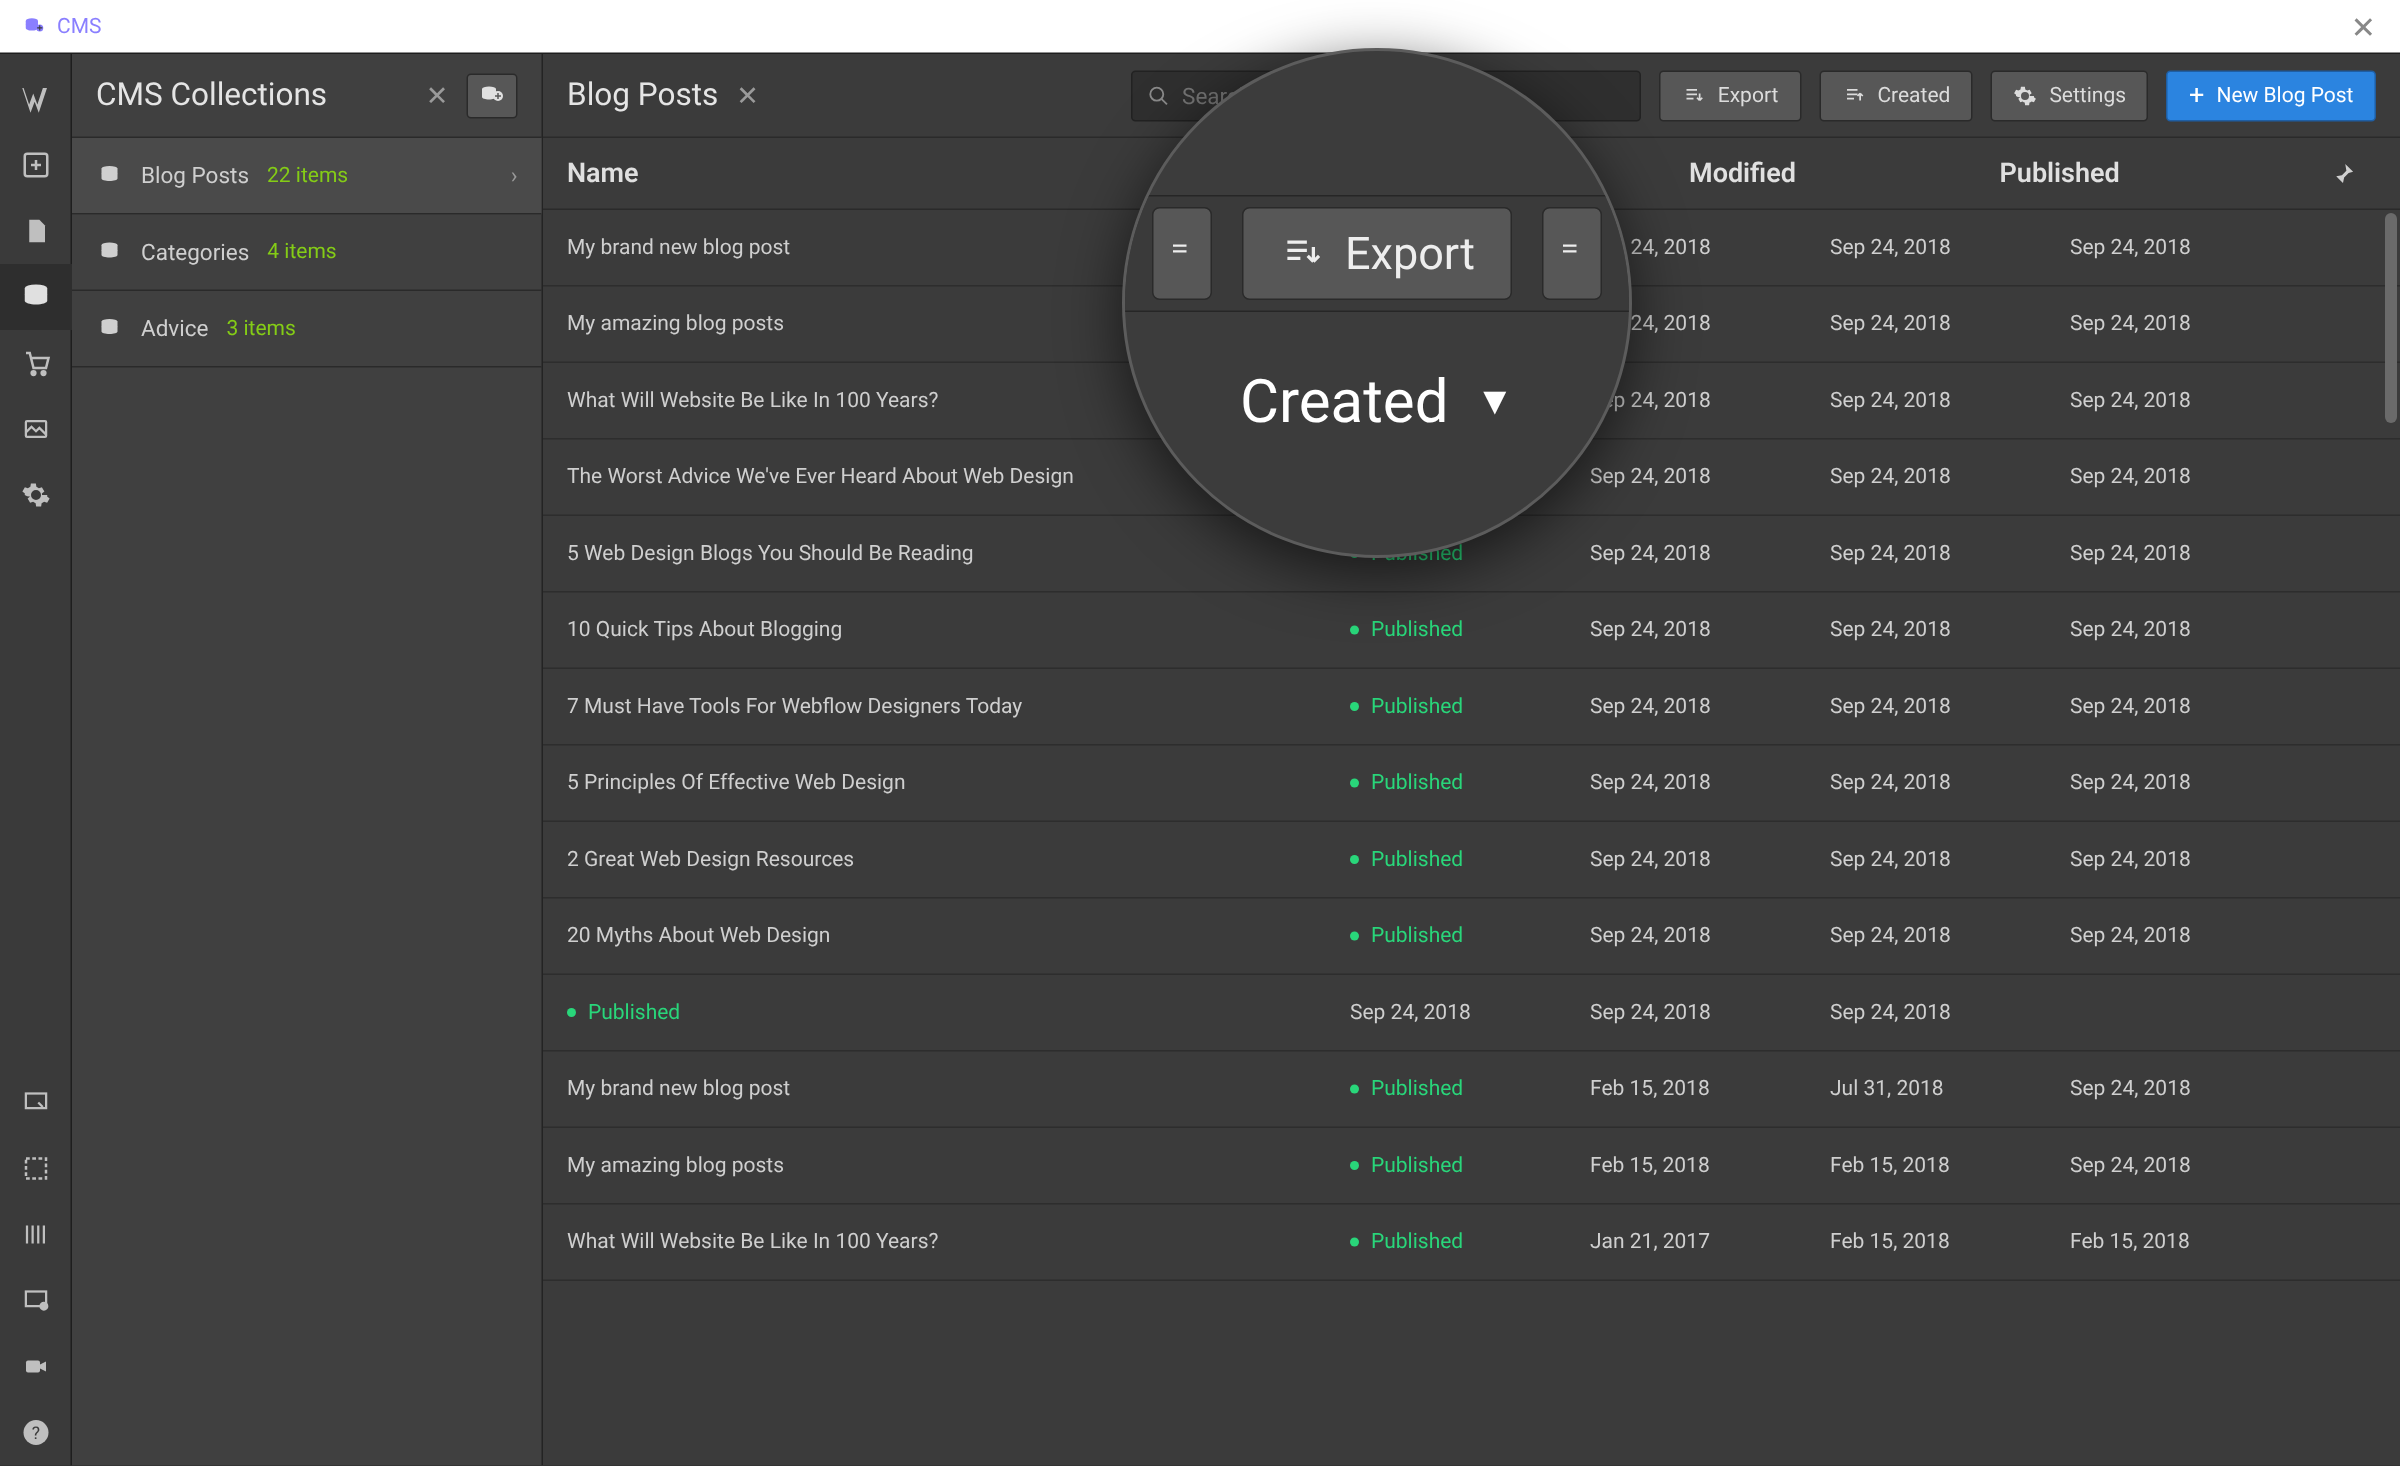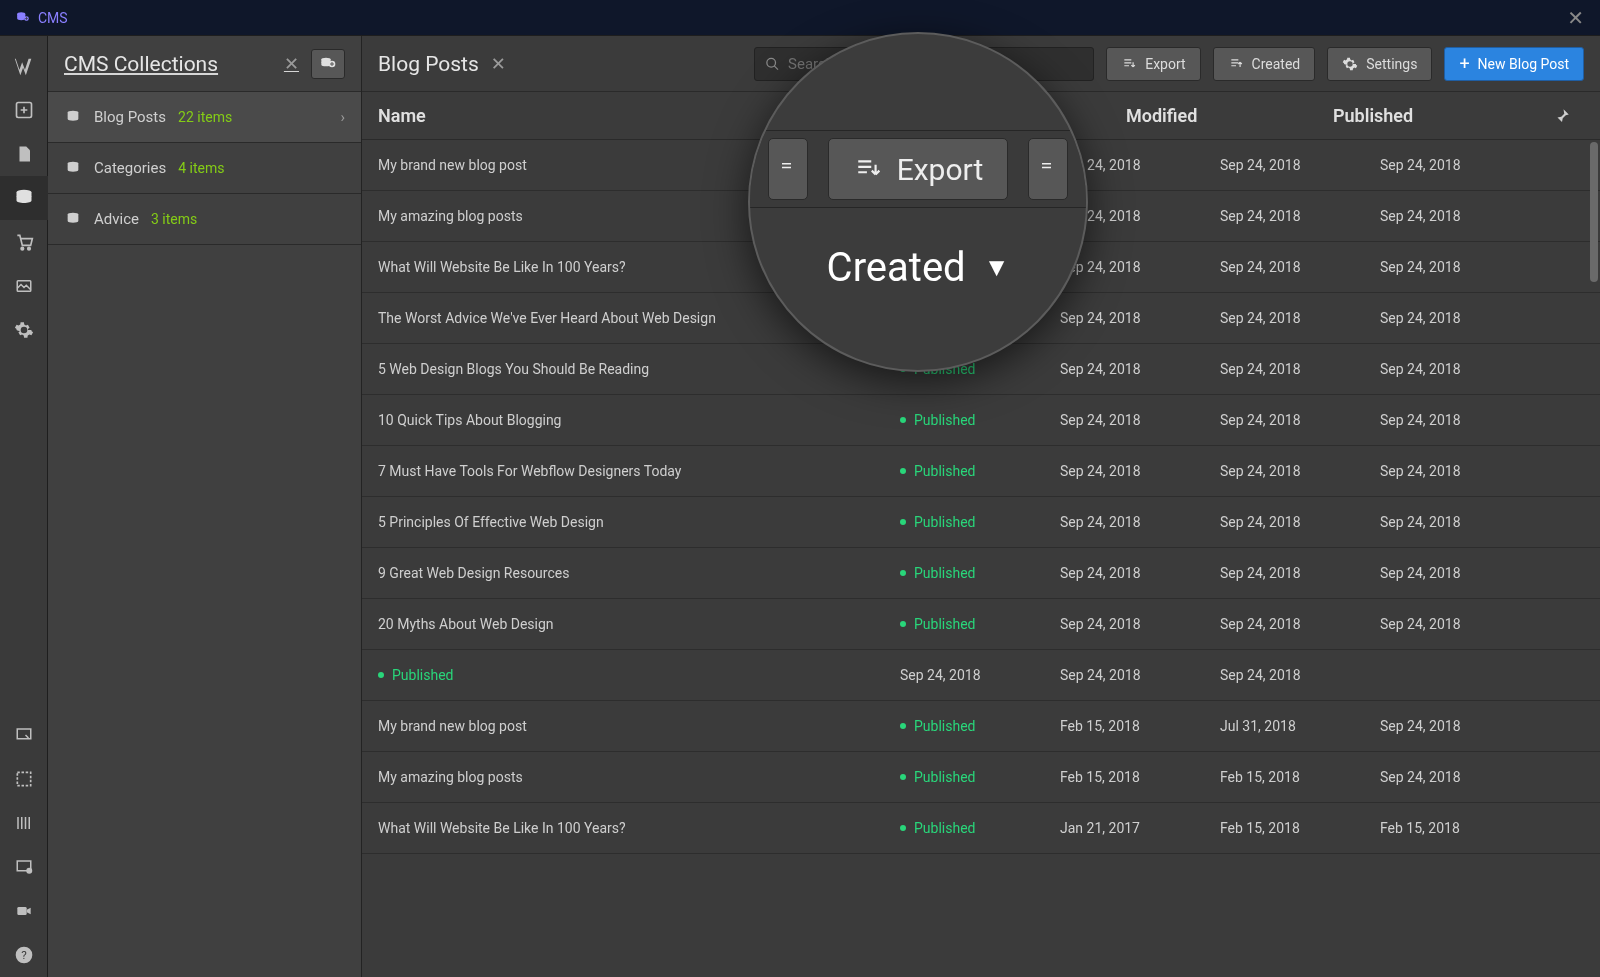--- a/index.html
+++ b/index.html
@@ -1,37 +1,37 @@
 <!DOCTYPE html>
 <html><head>
 <meta charset="utf-8">
 <style>
 * { margin: 0; padding: 0; box-sizing: border-box; font-family: -apple-system, BlinkMacSystemFont, "Segoe UI", Roboto, Arial, sans-serif; }
 html, body { width: 1600px; height: 977px; background: #2e2e2e; color: #d6d6d6; overflow: hidden; }
 
 .app { display: grid; grid-template-columns: 48px 1fr; grid-template-rows: 36px 1fr; height: 100%; }
 
 
-.topbar { grid-column: 1 / 3; background: #0f172a; border-bottom: 1px solid #1e1e1e; display: flex; align-items: center; padding: 12px 8px; }
+.topbar { grid-column: 1 / 3; background: #ffffff; border-bottom: 1px solid #1e1e1e; display: flex; align-items: center; padding: 12px 8px; }
 .topbar .cms-label { color: #8a7fff; font-size: 14px; display: flex; align-items: center; gap: 6px; margin-left: 6px; }
 .topbar .close-x { margin-left: auto; color: #888; font-size: 20px; padding: 4px 8px; }
 
 
 .leftrail { background: #3a3a3a; border-right: 1px solid #1e1e1e; display: flex; flex-direction: column; align-items: center; padding-top: 8px; }
 .leftrail .rail-icon { width: 48px; height: 44px; display: flex; align-items: center; justify-content: center; color: #ababab; }
 .leftrail .rail-icon.active { background: #2e2e2e; }
 .leftrail .rail-icon.cms svg { color: #e0e0e0; }
 .leftrail .spacer { flex: 1; }
 
 
 .main { display: grid; grid-template-columns: 314px 1fr; background: #3e3e3e; overflow: hidden; }
 
 
 .collections { border-right: 1px solid #232323; background: #404040; display: flex; flex-direction: column; }
-.collections .panel-header { height: 56px; display: flex; align-items: center; padding: 0 16px; border-bottom: 1px solid #2a2a2a; text-decoration: underline; }
+.collections .panel-header { height: 56px; display: flex; align-items: center; padding: 0 16px; border-bottom: 1px solid #2a2a2a; }
 .collections .panel-title { font-size: 21px; color: #e5e5e5; font-weight: 400; flex: 1; }
 .panel-close { color: #9a9a9a; font-size: 18px; margin-right: 12px; }
 .add-coll { width: 34px; height: 30px; background: #575757; border: 1px solid #2a2a2a; border-radius: 3px; display: flex; align-items: center; justify-content: center; color: #e0e0e0; }
 .coll-item { height: 51px; display: flex; align-items: center; padding: 0 16px; border-bottom: 1px solid #2a2a2a; color: #cfcfcf; font-size: 15px; gap: 12px; }
 .coll-item.active { background: #4a4a4a; }
 .coll-item .count { color: #84cc16; font-size: 14px; }
 .coll-item .chev { margin-left: auto; color: #9a9a9a; }
 
 
 .items { display: flex; flex-direction: column; overflow: hidden; background: #3b3b3b; }
@@ -349,21 +349,21 @@
             <div class="status">
               <span class="dot"></span>
               <span>Published</span>
             </div>
             <div>Sep 24, 2018</div>
             <div>Sep 24, 2018</div>
             <div>Sep 24, 2018</div>
             <div></div>
           </div>
           <div class="row">
-            <div>9 Great Web Design Resources</div>
+            <div>2 Great Web Design Resources</div>
             <div class="status">
               <span class="dot"></span>
               <span>Published</span>
             </div>
             <div>Sep 24, 2018</div>
             <div>Sep 24, 2018</div>
             <div>Sep 24, 2018</div>
             <div></div>
           </div>
           <div class="row">

